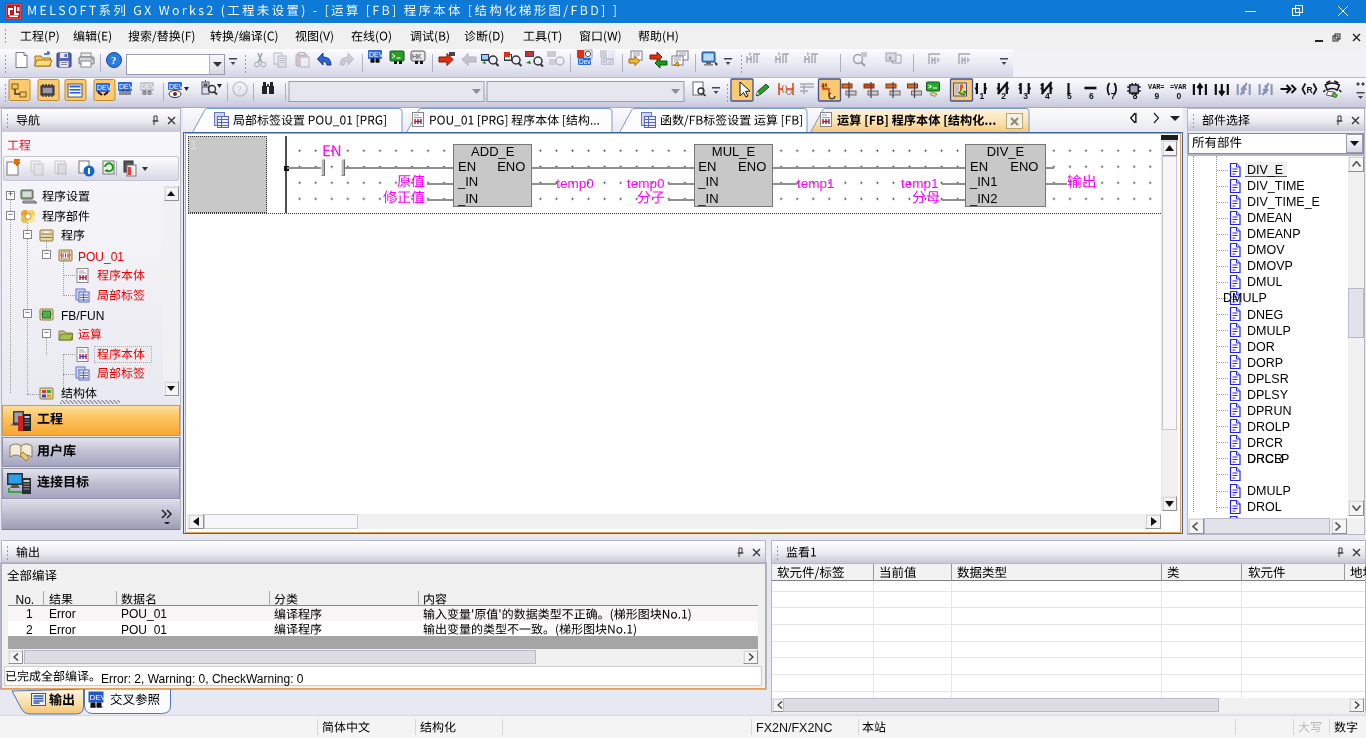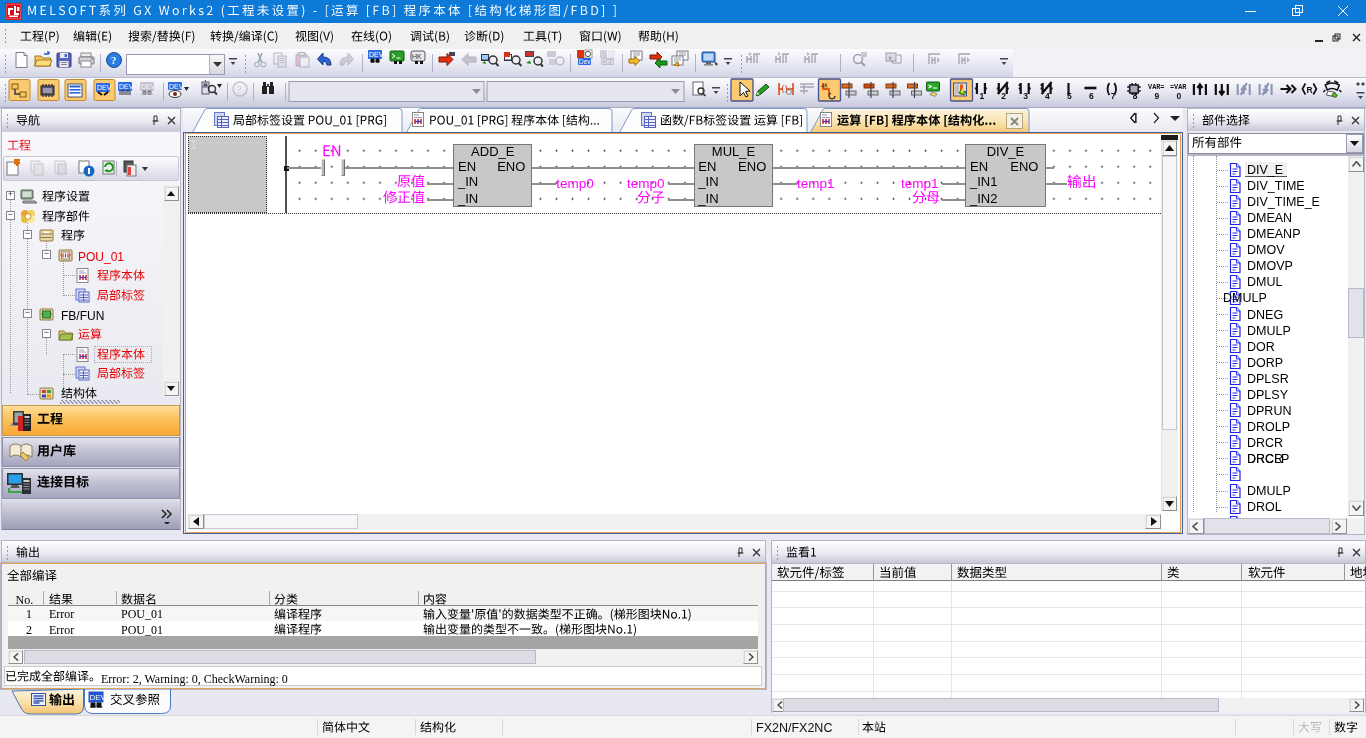--- a/index.html
+++ b/index.html
@@ -1294,21 +1294,21 @@
         <rect x="0.5" y="0.5" width="15" height="11" fill="#2255cc"></rect>
         <text x="1.5" y="9" font-size="8" fill="#fff" font-family="Liberation Sans">DEV</text>
         <path d="M3 12 h4 v4 h-4 z M9 12 h4 v4 h-4 z M2 16 h6 M8.5 16 h6" fill="#111" stroke="#111"></path>
       </svg>
 <div class="abs" style="left:109.5px;top:693px">
         <svg class="zt" width="50" height="15" style="overflow:visible">
           <path fill="#000" d="M4 3.5C3.2 4.5 2 5.5 0.9 6.1C1.1 6.2 1.4 6.6 1.6 6.8C2.7 6.1 4 5 4.9 3.9ZM7.7 4.1C8.9 4.9 10.3 6 10.9 6.8L11.7 6.2C11 5.4 9.6 4.3 8.5 3.5ZM4.4 5.7L3.6 6C4.1 7.2 4.7 8.2 5.6 9.1C4.3 10.1 2.6 10.8 0.6 11.2C0.8 11.4 1.1 11.8 1.2 12C3.2 11.5 4.9 10.8 6.3 9.7C7.6 10.8 9.3 11.5 11.4 11.9C11.5 11.7 11.8 11.3 12 11.1C10 10.7 8.3 10.1 7 9.1C7.9 8.2 8.6 7.2 9.1 5.9L8.2 5.7C7.7 6.8 7.1 7.8 6.3 8.5C5.5 7.7 4.8 6.8 4.4 5.7ZM5.2 0.7C5.5 1.2 5.9 1.8 6.1 2.2L0.8 2.2L0.8 3.1L11.6 3.1L11.6 2.2L6.5 2.2L7 2C6.9 1.6 6.5 0.9 6.1 0.4ZM17.4 3.8C18.1 4.4 19 5.2 19.4 5.8L20 5.2C19.6 4.7 18.7 3.8 18 3.3ZM13.7 1.7L13.7 2.6L14.6 2.6C15.4 5 16.5 7 18.1 8.6C16.6 9.8 14.8 10.6 12.9 11.2C13.1 11.3 13.3 11.8 13.4 12C15.4 11.4 17.2 10.5 18.8 9.2C20.1 10.4 21.9 11.2 24 11.8C24.1 11.5 24.4 11.1 24.6 10.9C22.5 10.5 20.9 9.7 19.5 8.6C21.2 6.9 22.6 4.8 23.3 1.9L22.7 1.7L22.6 1.7ZM15.5 2.6L22.1 2.6C21.4 4.8 20.3 6.6 18.8 8C17.3 6.5 16.2 4.7 15.5 2.6ZM31.9 6C31 6.6 29.4 7.2 28.2 7.4C28.4 7.6 28.6 7.9 28.8 8.1C30.1 7.8 31.6 7.1 32.6 6.4ZM32.9 7.4C31.8 8.3 29.8 8.9 28 9.2C28.2 9.4 28.4 9.8 28.5 10C30.4 9.6 32.5 8.8 33.7 7.8ZM34.5 8.8C33.1 10.1 30.3 10.9 27.2 11.2C27.4 11.4 27.6 11.8 27.7 12C30.9 11.6 33.8 10.8 35.4 9.2ZM27.2 3.6C27.5 3.5 27.9 3.5 30.1 3.4C29.9 3.8 29.7 4.2 29.4 4.5L25.7 4.5L25.7 5.4L28.8 5.4C28 6.4 26.8 7.3 25.5 7.8C25.7 8 26.1 8.4 26.2 8.6C27.7 7.8 29 6.8 30 5.4L32.6 5.4C33.5 6.7 35 7.9 36.4 8.5C36.6 8.3 36.9 7.9 37.1 7.7C35.8 7.3 34.5 6.4 33.6 5.4L36.9 5.4L36.9 4.5L30.5 4.5C30.8 4.1 30.9 3.7 31.1 3.3L34.6 3.1C34.9 3.4 35.2 3.7 35.4 3.9L36.2 3.4C35.5 2.6 34.1 1.6 33 0.9L32.2 1.4C32.7 1.7 33.2 2 33.7 2.4L28.9 2.6C29.7 2.1 30.5 1.5 31.2 0.9L30.4 0.4C29.5 1.3 28.2 2.1 27.9 2.3C27.5 2.5 27.2 2.7 27 2.7C27.1 3 27.2 3.4 27.2 3.6ZM44.1 5.9L47.8 5.9L47.8 7.8L44.1 7.8ZM43.2 5.1L43.2 8.6L48.7 8.6L48.7 5.1ZM41.8 9.4C41.9 10.3 42 11.3 42 11.9L42.9 11.8C42.9 11.2 42.8 10.2 42.6 9.3ZM44.4 9.4C44.8 10.2 45.1 11.3 45.2 11.9L46.1 11.7C46 11.1 45.6 10 45.3 9.2ZM47 9.3C47.6 10.2 48.3 11.3 48.6 12L49.5 11.6C49.1 10.9 48.4 9.8 47.8 9ZM39.7 9.1C39.3 10 38.6 11 38 11.7L38.9 12.1C39.5 11.3 40.1 10.3 40.6 9.3ZM39.5 1.9L41.4 1.9L41.4 4.1L39.5 4.1ZM39.5 7.3L39.5 4.9L41.4 4.9L41.4 7.3ZM38.7 1L38.7 8.8L39.5 8.8L39.5 8.2L42.3 8.2L42.3 1ZM42.9 1L42.9 1.8L44.9 1.8C44.7 3 44.1 3.8 42.5 4.3C42.6 4.4 42.9 4.8 43 5C44.9 4.4 45.6 3.4 45.9 1.8L48.1 1.8C48 3 47.9 3.5 47.8 3.7C47.7 3.8 47.6 3.8 47.4 3.8C47.2 3.8 46.7 3.8 46.1 3.7C46.3 3.9 46.4 4.3 46.4 4.5C46.9 4.5 47.5 4.5 47.8 4.5C48.1 4.5 48.3 4.4 48.5 4.2C48.8 3.9 48.9 3.2 49 1.4C49 1.2 49 1 49 1Z"></path>
         </svg>
       </div>
 </div>
-<style>.mono{font-family:Liberation Serif, serif;font-size:12px;color:#000}</style>
+<style>.mono{font-family:Liberation Sans, sans-serif;font-size:12px;color:#000}</style>
 
 <div class="ptitle" style="left:771px;top:540px;width:595px">
   <div class="handle" style="left:4px;top:4px;height:15px"></div>
   <div class="abs" style="left:14px;top:5px">
         <svg class="zt" width="31" height="14" style="overflow:visible">
           <path fill="#000" d="M7.6 4.3C8.5 4.9 9.5 5.8 10 6.3L10.7 5.8C10.2 5.2 9.1 4.4 8.3 3.8ZM3.8 0.5L3.8 6.2L4.7 6.2L4.7 0.5ZM1.5 0.9L1.5 5.8L2.3 5.8L2.3 0.9ZM7.4 0.5C7 2.3 6.2 3.9 5.1 5C5.4 5.1 5.7 5.4 5.9 5.5C6.5 4.9 7 4 7.5 3L11.3 3L11.3 2.2L7.8 2.2C8 1.7 8.1 1.2 8.3 0.7ZM1.9 6.9L1.9 10.4L0.6 10.4L0.6 11.2L11.5 11.2L11.5 10.4L10.2 10.4L10.2 6.9ZM2.8 10.4L2.8 7.7L4.4 7.7L4.4 10.4ZM5.2 10.4L5.2 7.7L6.8 7.7L6.8 10.4ZM7.7 10.4L7.7 7.7L9.3 7.7L9.3 10.4ZM16 8L21.2 8L21.2 8.8L16 8.8ZM16 7.4L16 6.5L21.2 6.5L21.2 7.4ZM16 9.5L21.2 9.5L21.2 10.3L16 10.3ZM21.9 0.6C20 1 16.3 1.1 13.4 1.2C13.5 1.4 13.6 1.7 13.6 1.9C14.6 1.9 15.8 1.8 16.9 1.8C16.8 2.1 16.7 2.3 16.6 2.6L13.6 2.6L13.6 3.3L16.4 3.3C16.2 3.6 16.1 3.9 16 4.2L12.7 4.2L12.7 5L15.6 5C14.8 6.3 13.8 7.4 12.4 8.1C12.6 8.3 12.9 8.6 13 8.8C13.8 8.4 14.5 7.8 15.1 7.1L15.1 11.5L16 11.5L16 11.1L21.2 11.1L21.2 11.5L22.1 11.5L22.1 5.8L16.1 5.8C16.3 5.5 16.4 5.3 16.6 5L23.3 5L23.3 4.2L17 4.2C17.1 3.9 17.2 3.6 17.4 3.3L22.6 3.3L22.6 2.6L17.6 2.6L17.9 1.7C19.6 1.6 21.3 1.5 22.5 1.2ZM25.1 10.6L29.9 10.6L29.9 9.6L28.1 9.6L28.1 1.8L27.3 1.8C26.8 2 26.2 2.2 25.5 2.4L25.5 3.1L27 3.1L27 9.6L25.1 9.6Z"></path>
         </svg>
       </div>
   <svg class="pin" style="left:1296px;left:561px" viewBox="0 0 13 13" stroke="#333" fill="none">
         <path d="M6 2 h3 v5 h-3 z M4.5 7 h6 M6 7 v4"></path>

